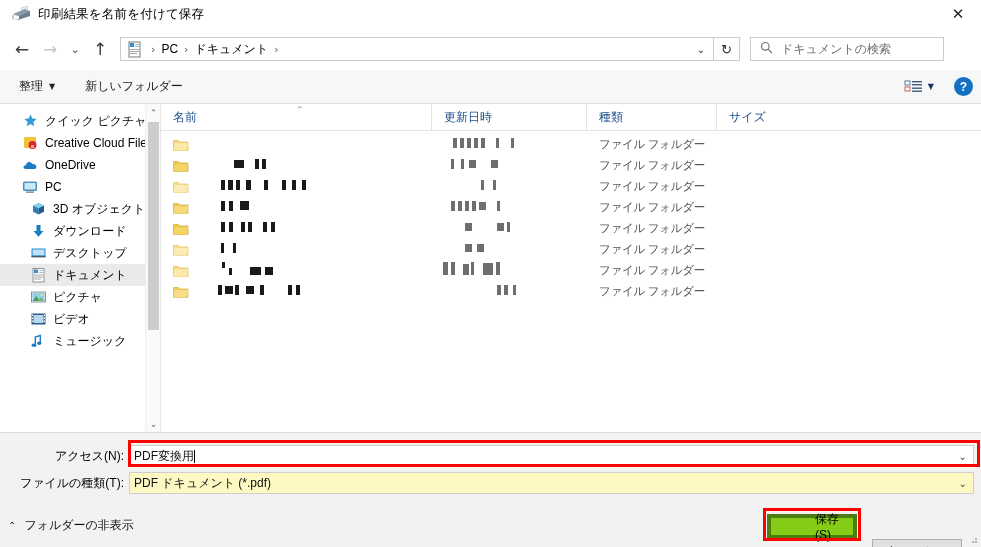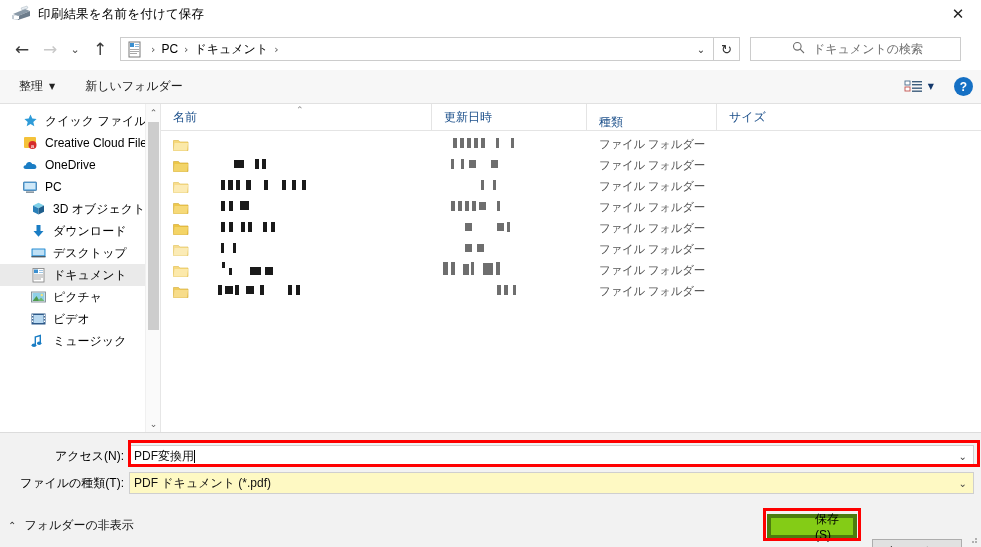--- a/index.html
+++ b/index.html
@@ -58,23 +58,23 @@
     display:flex; align-items:center; justify-content:center;
     color:#333; font-size:10px; font-family:"DejaVu Sans", sans-serif;
   }
   .refresh-btn {
     width:26px; height:24px; border:1px solid #cccccc; border-left:none;
     display:flex; align-items:center; justify-content:center;
     color:#333; font-size:13px; background:#fff;
     font-family:"DejaVu Sans", sans-serif;
   }
   .searchbox {
-    margin-left:10px; width:211px; height:24px;
+    margin-left:10px; width:194px; height:24px;
     border:1px solid #cccccc; background:#fff;
-    display:flex; align-items:center;padding-left:32px;
+    display:flex; align-items:center;
   }
   .search-icon { margin:0 8px 0 9px; flex:none; }
   .search-ph { color:#6d6d6d; font-size:12px; }
 
   
   .toolbar {
     position:absolute; left:0; top:70px; width:981px; height:34px;
     background:#f7f7f7; border-bottom:1px solid #e1e1e1;
     display:flex; align-items:center;
   }
@@ -280,21 +280,21 @@
 <div class="content">
 
   <div class="sidebar">
 
     <div class="nav-item">
       <span class="nav-ico">
         <svg width="17" height="16" viewBox="0 0 17 16">
           <path d="M8.5 1.5 L10.3 5.6 L14.6 6.0 L11.3 8.9 L12.3 13.2 L8.5 10.9 L4.7 13.2 L5.7 8.9 L2.4 6.0 L6.7 5.6 Z" fill="#2e9bd8"></path>
         </svg>
       </span>
-      <span class="nav-lbl">クイック ファイル</span>
+      <span class="nav-lbl">クイック ピクチャ</span>
     </div>
 
     <div class="nav-item">
       <span class="nav-ico">
         <svg width="17" height="16" viewBox="0 0 17 16">
           <rect x="2" y="2" width="12" height="11" rx="1" fill="#f4c23a"></rect>
           <circle cx="10.5" cy="10" r="4" fill="#d62b2b"></circle>
           <text x="10.5" y="12.6" font-size="6" fill="#fff" text-anchor="middle" font-family="Liberation Sans, sans-serif">a</text>
         </svg>
       </span>
@@ -419,21 +419,21 @@
   <div class="filepane">
 
     <div class="colhead">
       <div class="col" style="width:270px;">
         <span>名前</span>
         <span class="col-sortmark">⌃</span>
       </div>
       <div class="col" style="width:155px;">
         <span>更新日時</span>
       </div>
-      <div class="col" style="width:130px;align-items:flex-end;">
+      <div class="col" style="width:130px;">
         <span>種類</span>
       </div>
       <div class="col" style="width:85px;">
         <span>サイズ</span>
       </div>
     </div>
 
     <div class="rows">
 
       <div class="row">

